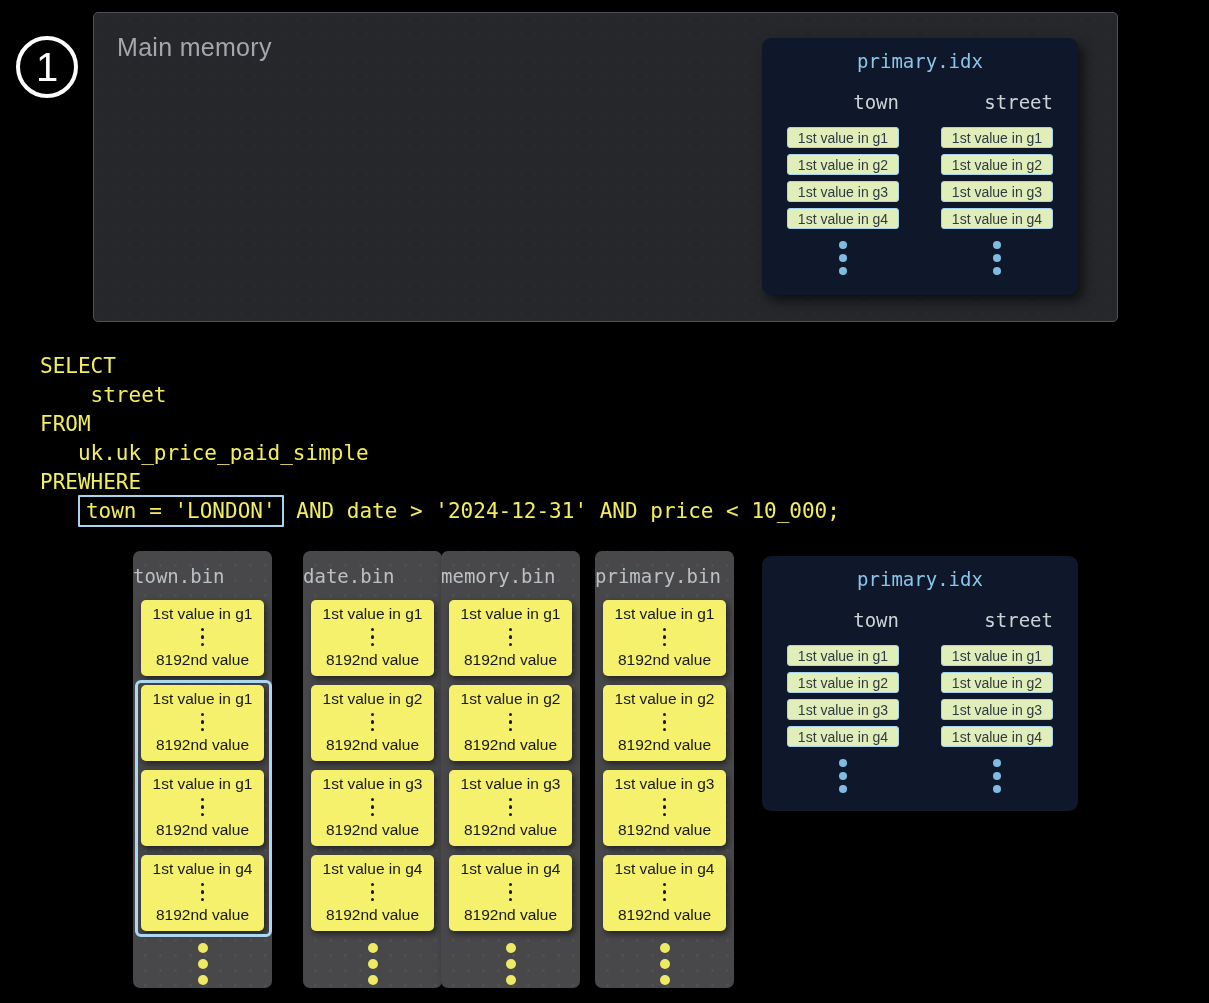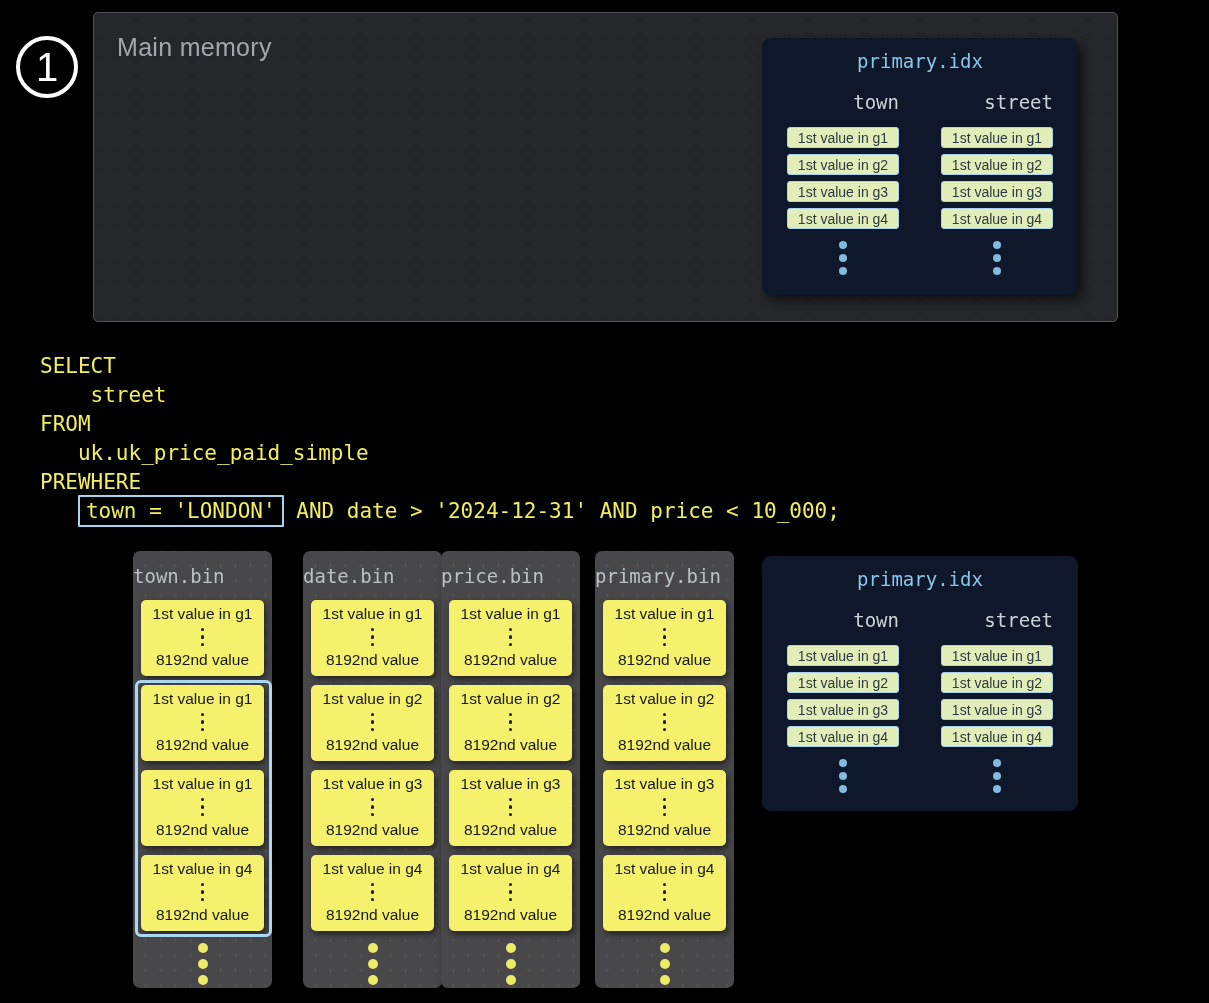--- a/index.html
+++ b/index.html
@@ -240,21 +240,21 @@
       </div>
     </div>
     <div class="col-dots">
         <i></i>
         <i></i>
         <i></i>
       </div>
   </div>
 
   <div class="bin-col bin-col-price">
-    <div class="bin-title">price.bin</div>
+    <div class="bin-title">memory.bin</div>
     <div class="granules">
       <div class="granule">
         <span>1st value in g1</span>
         <span class="vdots">
             <i></i>
             <i></i>
             <i></i>
           </span>
         <span>8192nd value</span>
       </div>

